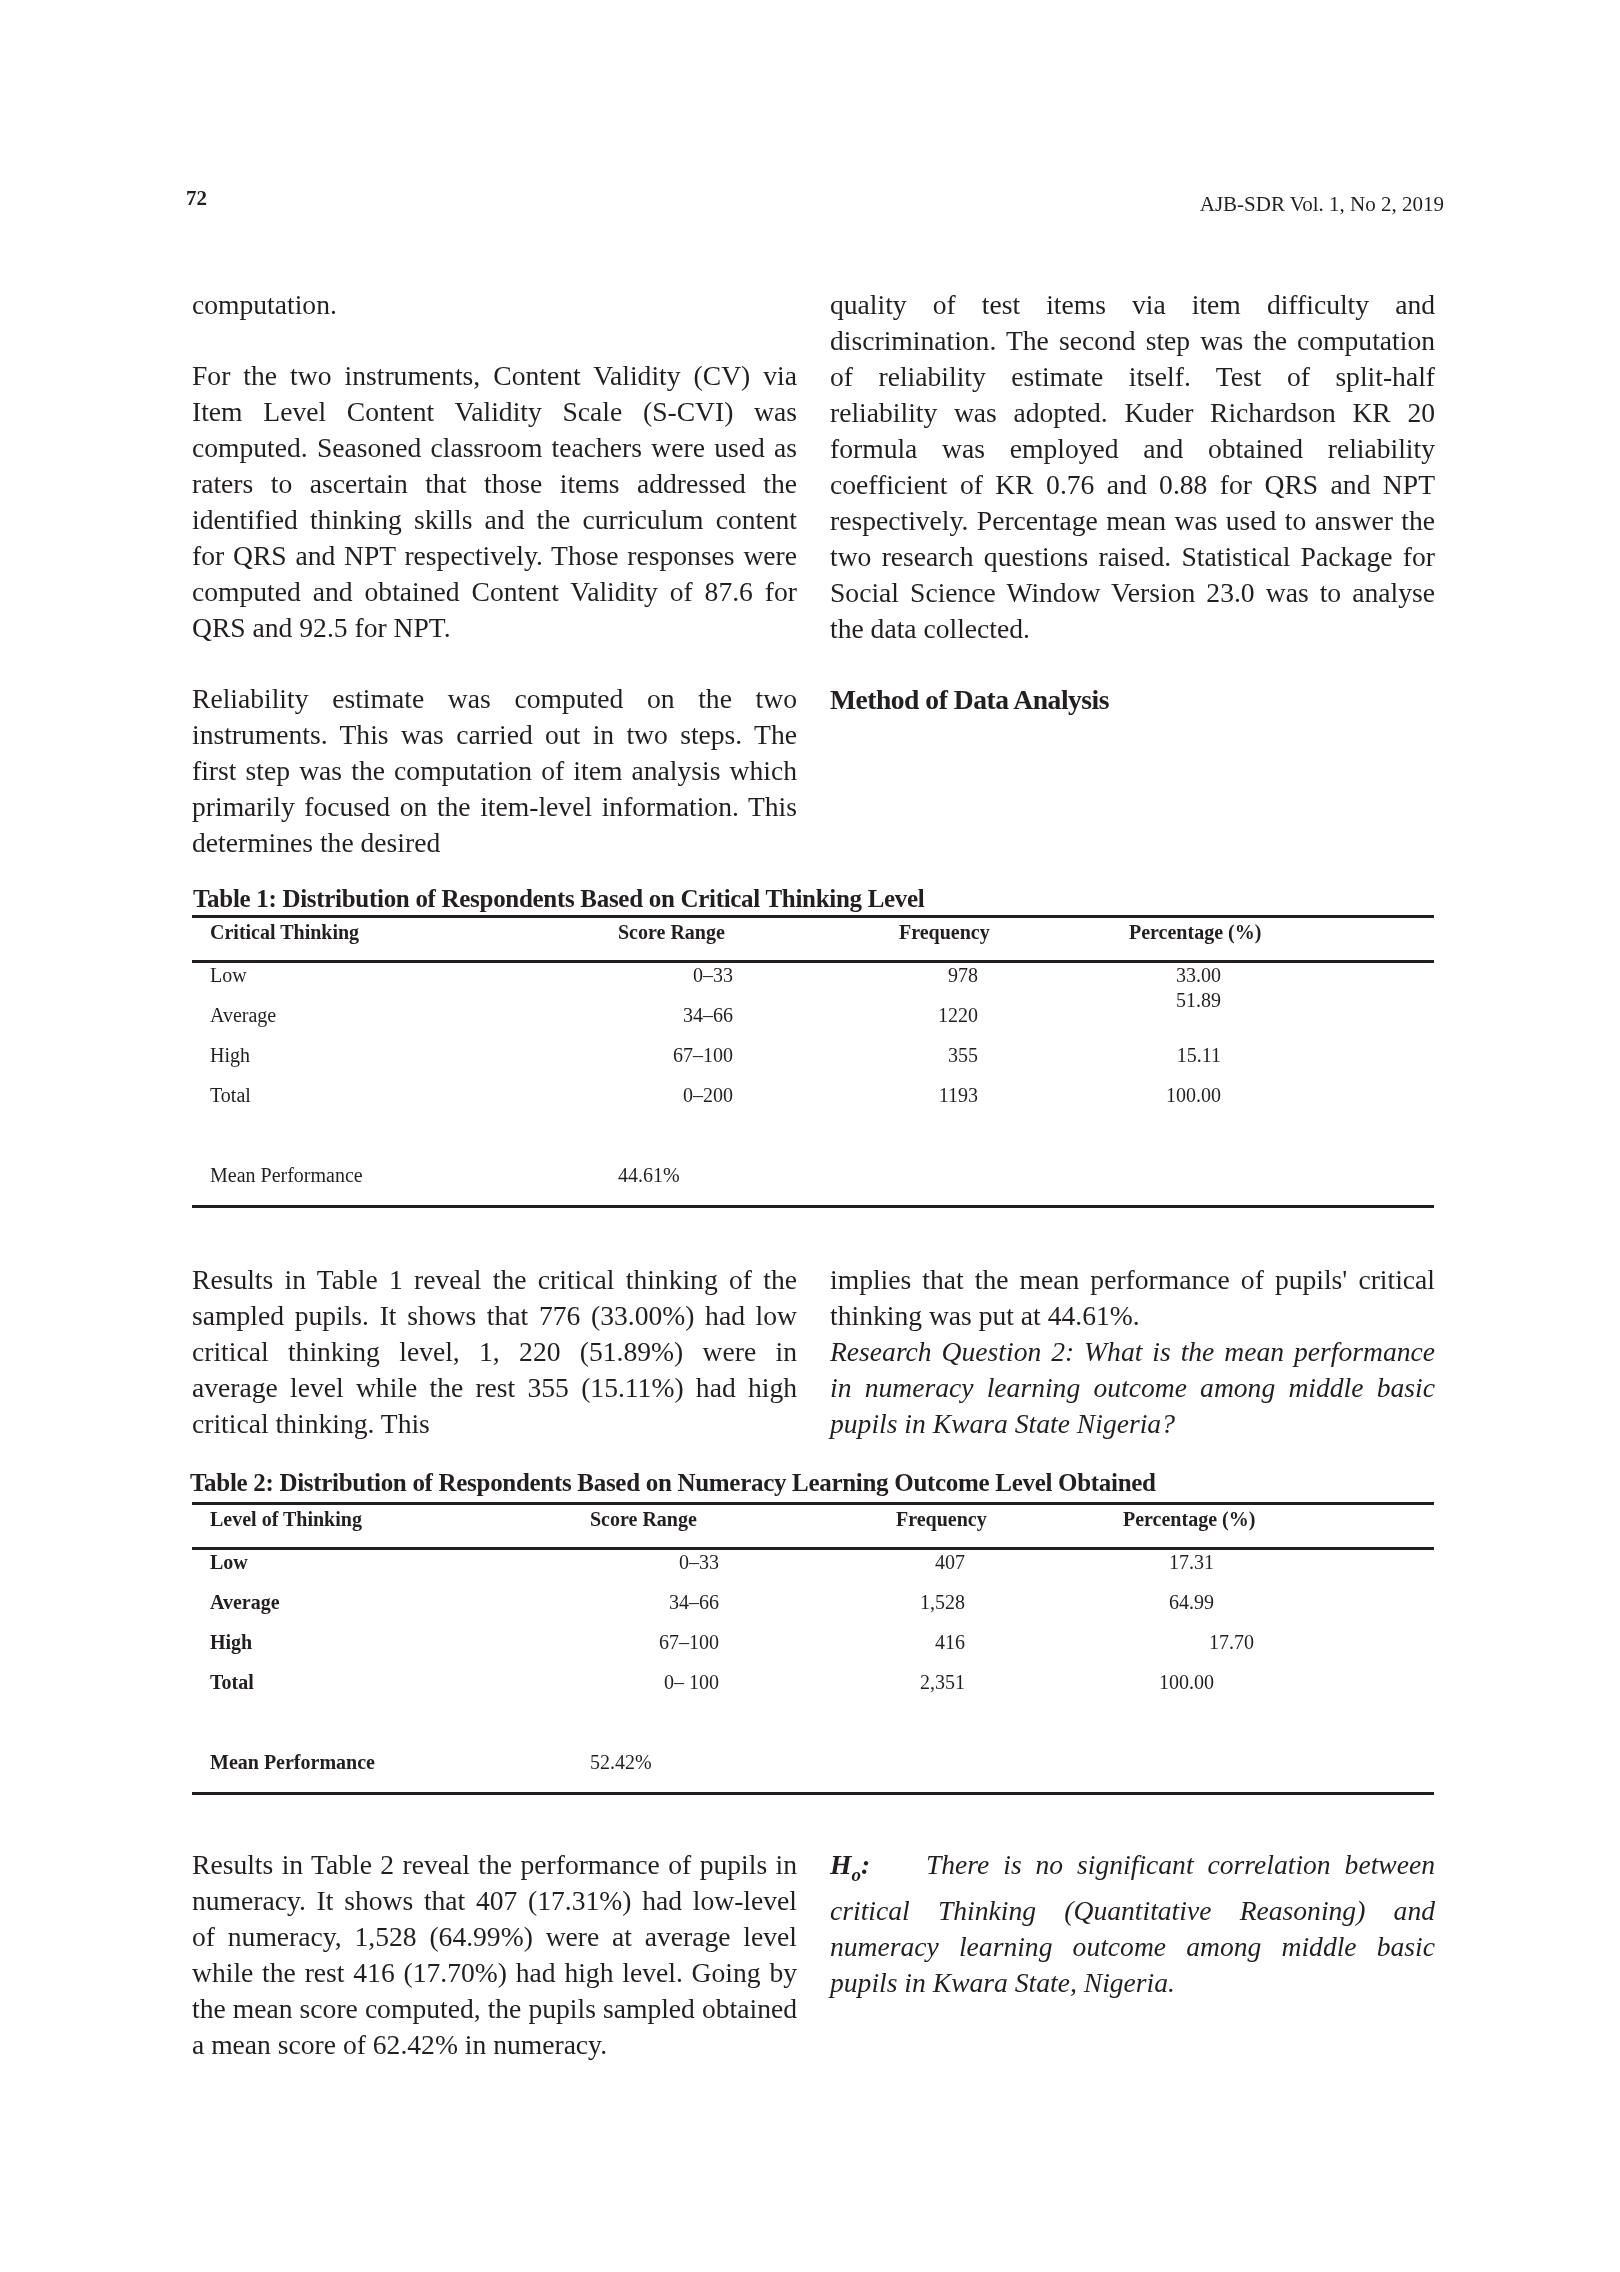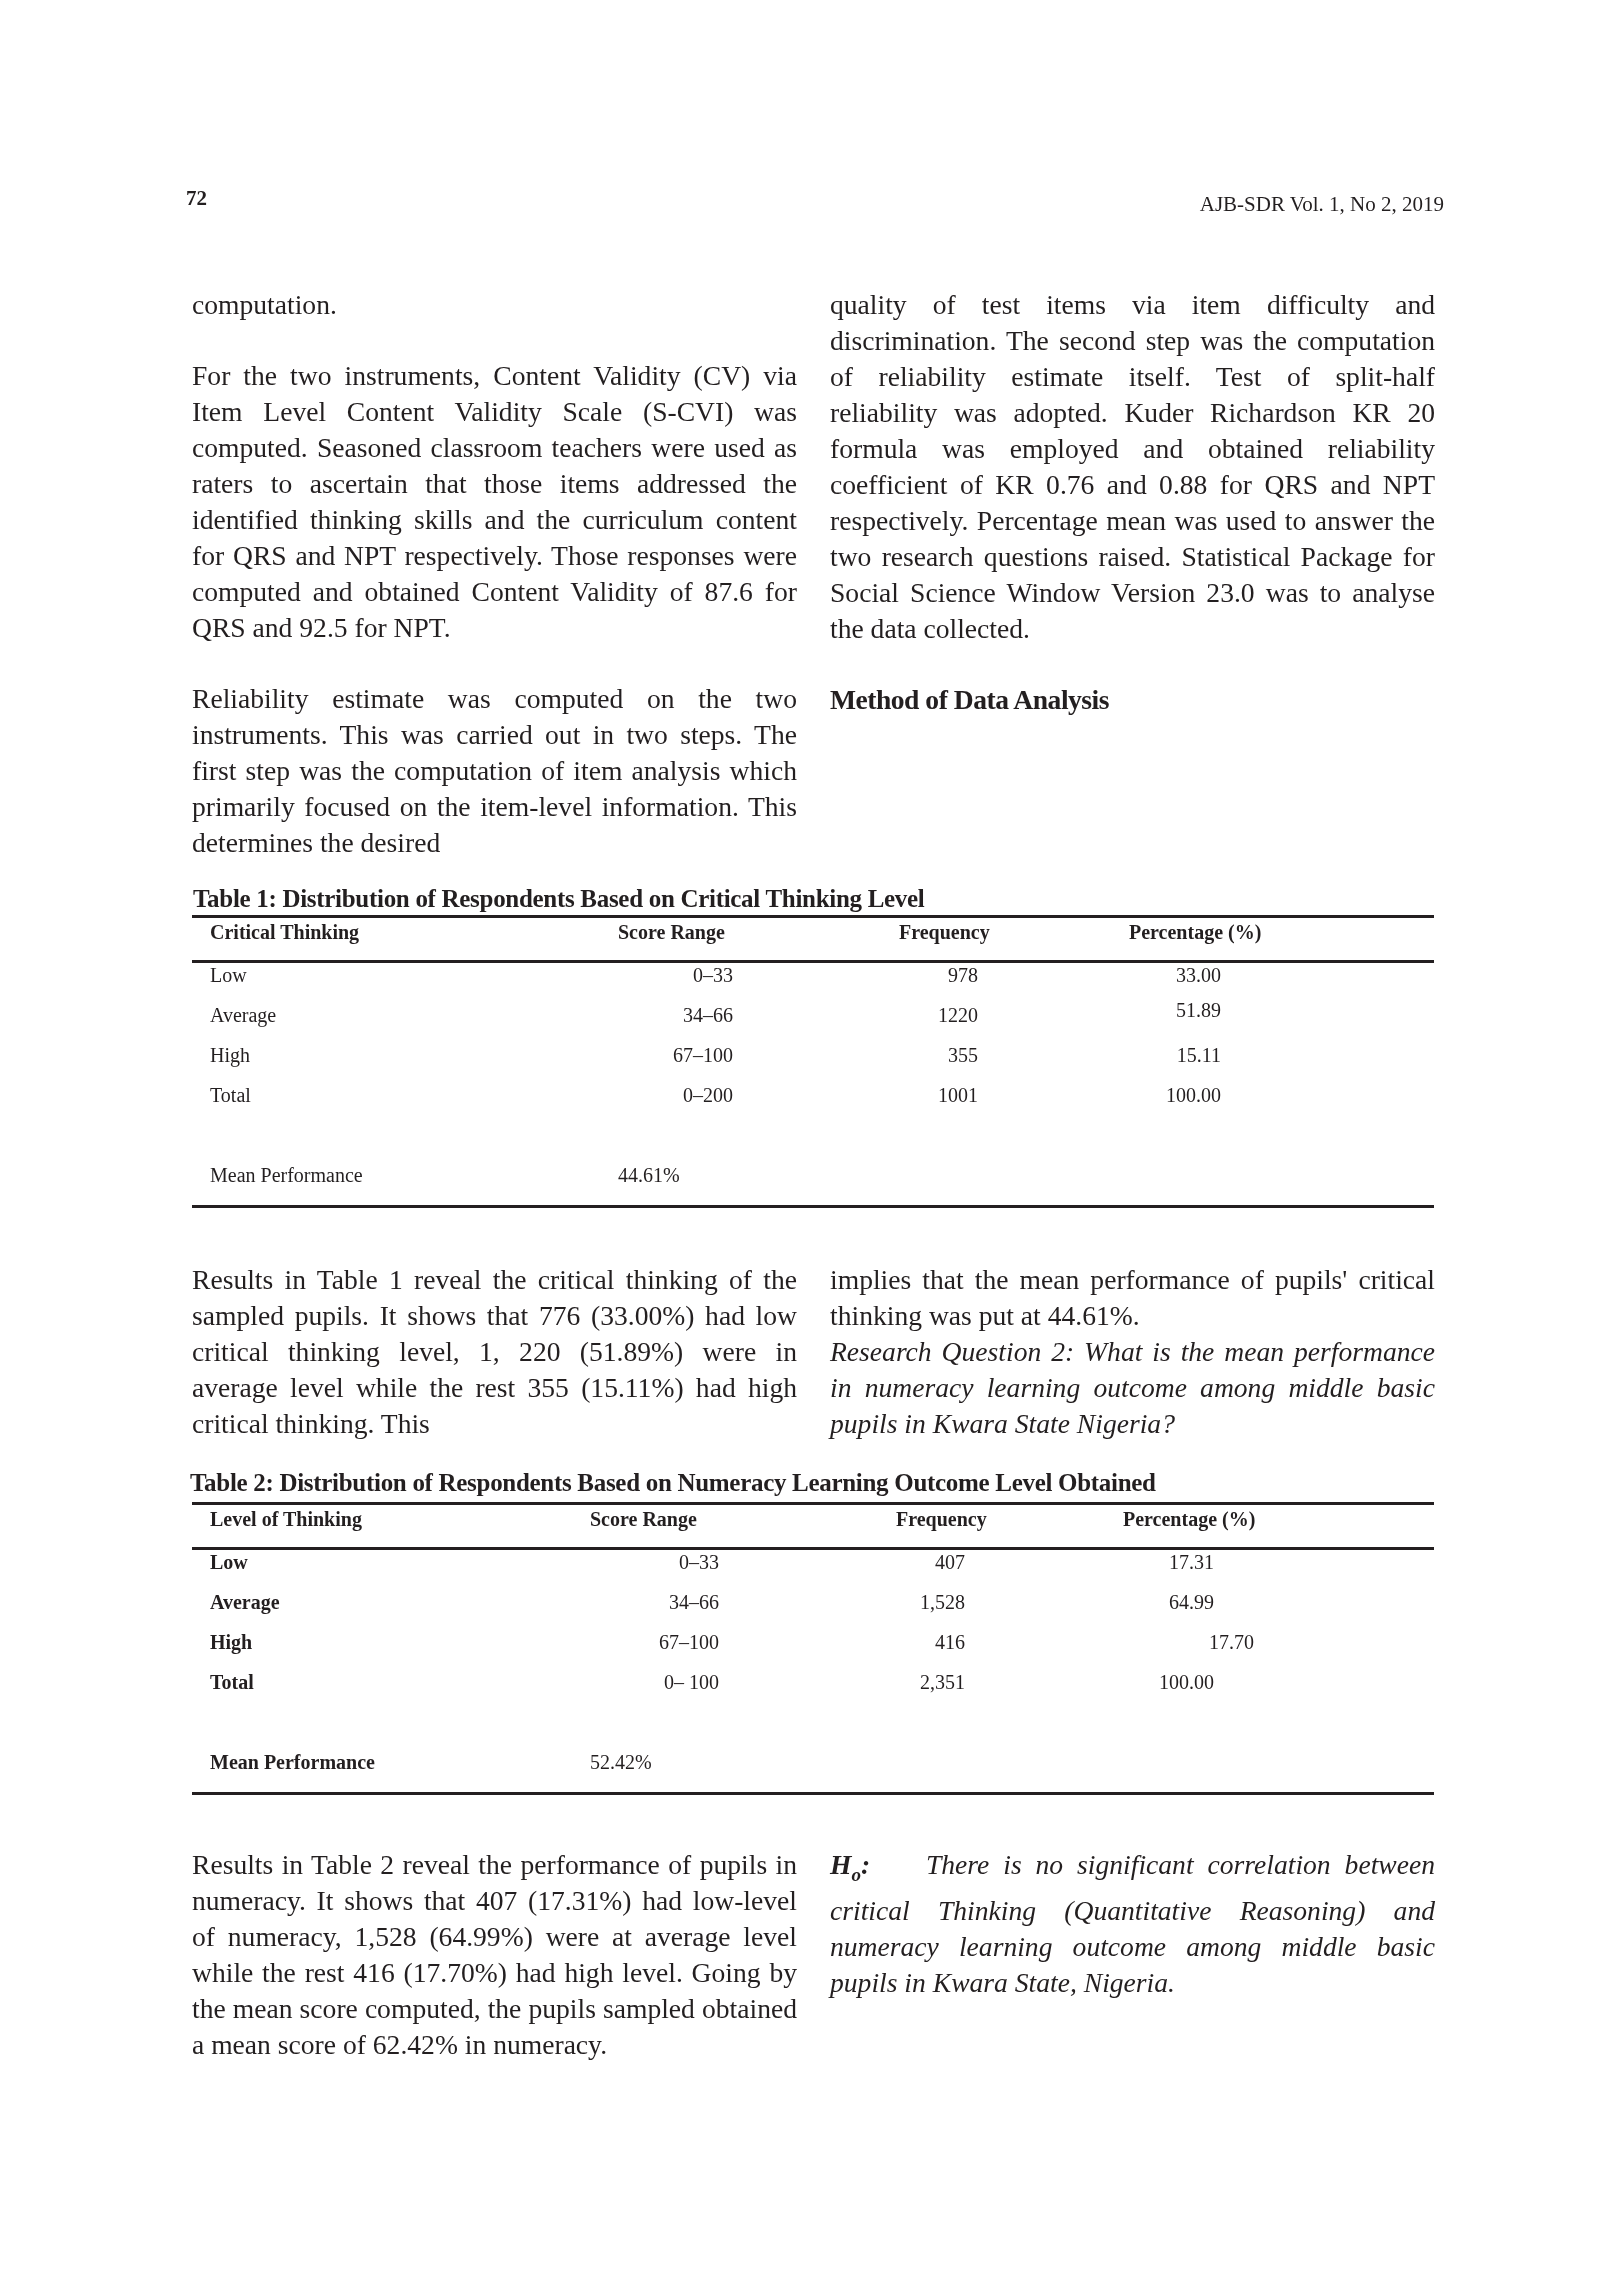--- a/index.html
+++ b/index.html
@@ -59,32 +59,32 @@
   <div>
     <div class="cell c1" style="top:49px;">Low</div>
     <div class="cell c2" style="top:49px; left:370px;">0–33</div>
     <div class="cell c3" style="top:49px; left:643px;">978</div>
     <div class="cell c4" style="top:49px; left:858px;">33.00</div>
   </div>
   <div>
     <div class="cell c1" style="top:89px;">Average</div>
     <div class="cell c2" style="top:89px; left:370px;">34–66</div>
     <div class="cell c3" style="top:89px; left:643px;">1220</div>
-    <div class="cell c4" style="top:84px; left:858px;">51.89</div>
+    <div class="cell c4" style="top:74px; left:858px;">51.89</div>
   </div>
   <div>
     <div class="cell c1" style="top:129px;">High</div>
     <div class="cell c2" style="top:129px; left:370px;">67–100</div>
     <div class="cell c3" style="top:129px; left:643px;">355</div>
     <div class="cell c4" style="top:129px; left:858px;">15.11</div>
   </div>
   <div>
     <div class="cell c1" style="top:169px;">Total</div>
     <div class="cell c2" style="top:169px; left:370px;">0–200</div>
-    <div class="cell c3" style="top:169px; left:643px;">1001</div>
+    <div class="cell c3" style="top:169px; left:643px;">1193</div>
     <div class="cell c4" style="top:169px; left:858px;">100.00</div>
   </div>
   <div>
     <div class="cell c1" style="top:249px;">Mean Performance</div>
     <div class="cell" style="top:249px; left:426px;">44.61%</div>
   </div>
   <div class="rule" style="top:290px;"></div>
 </div>
 
 <div class="col col-left" style="top:1234px;">

